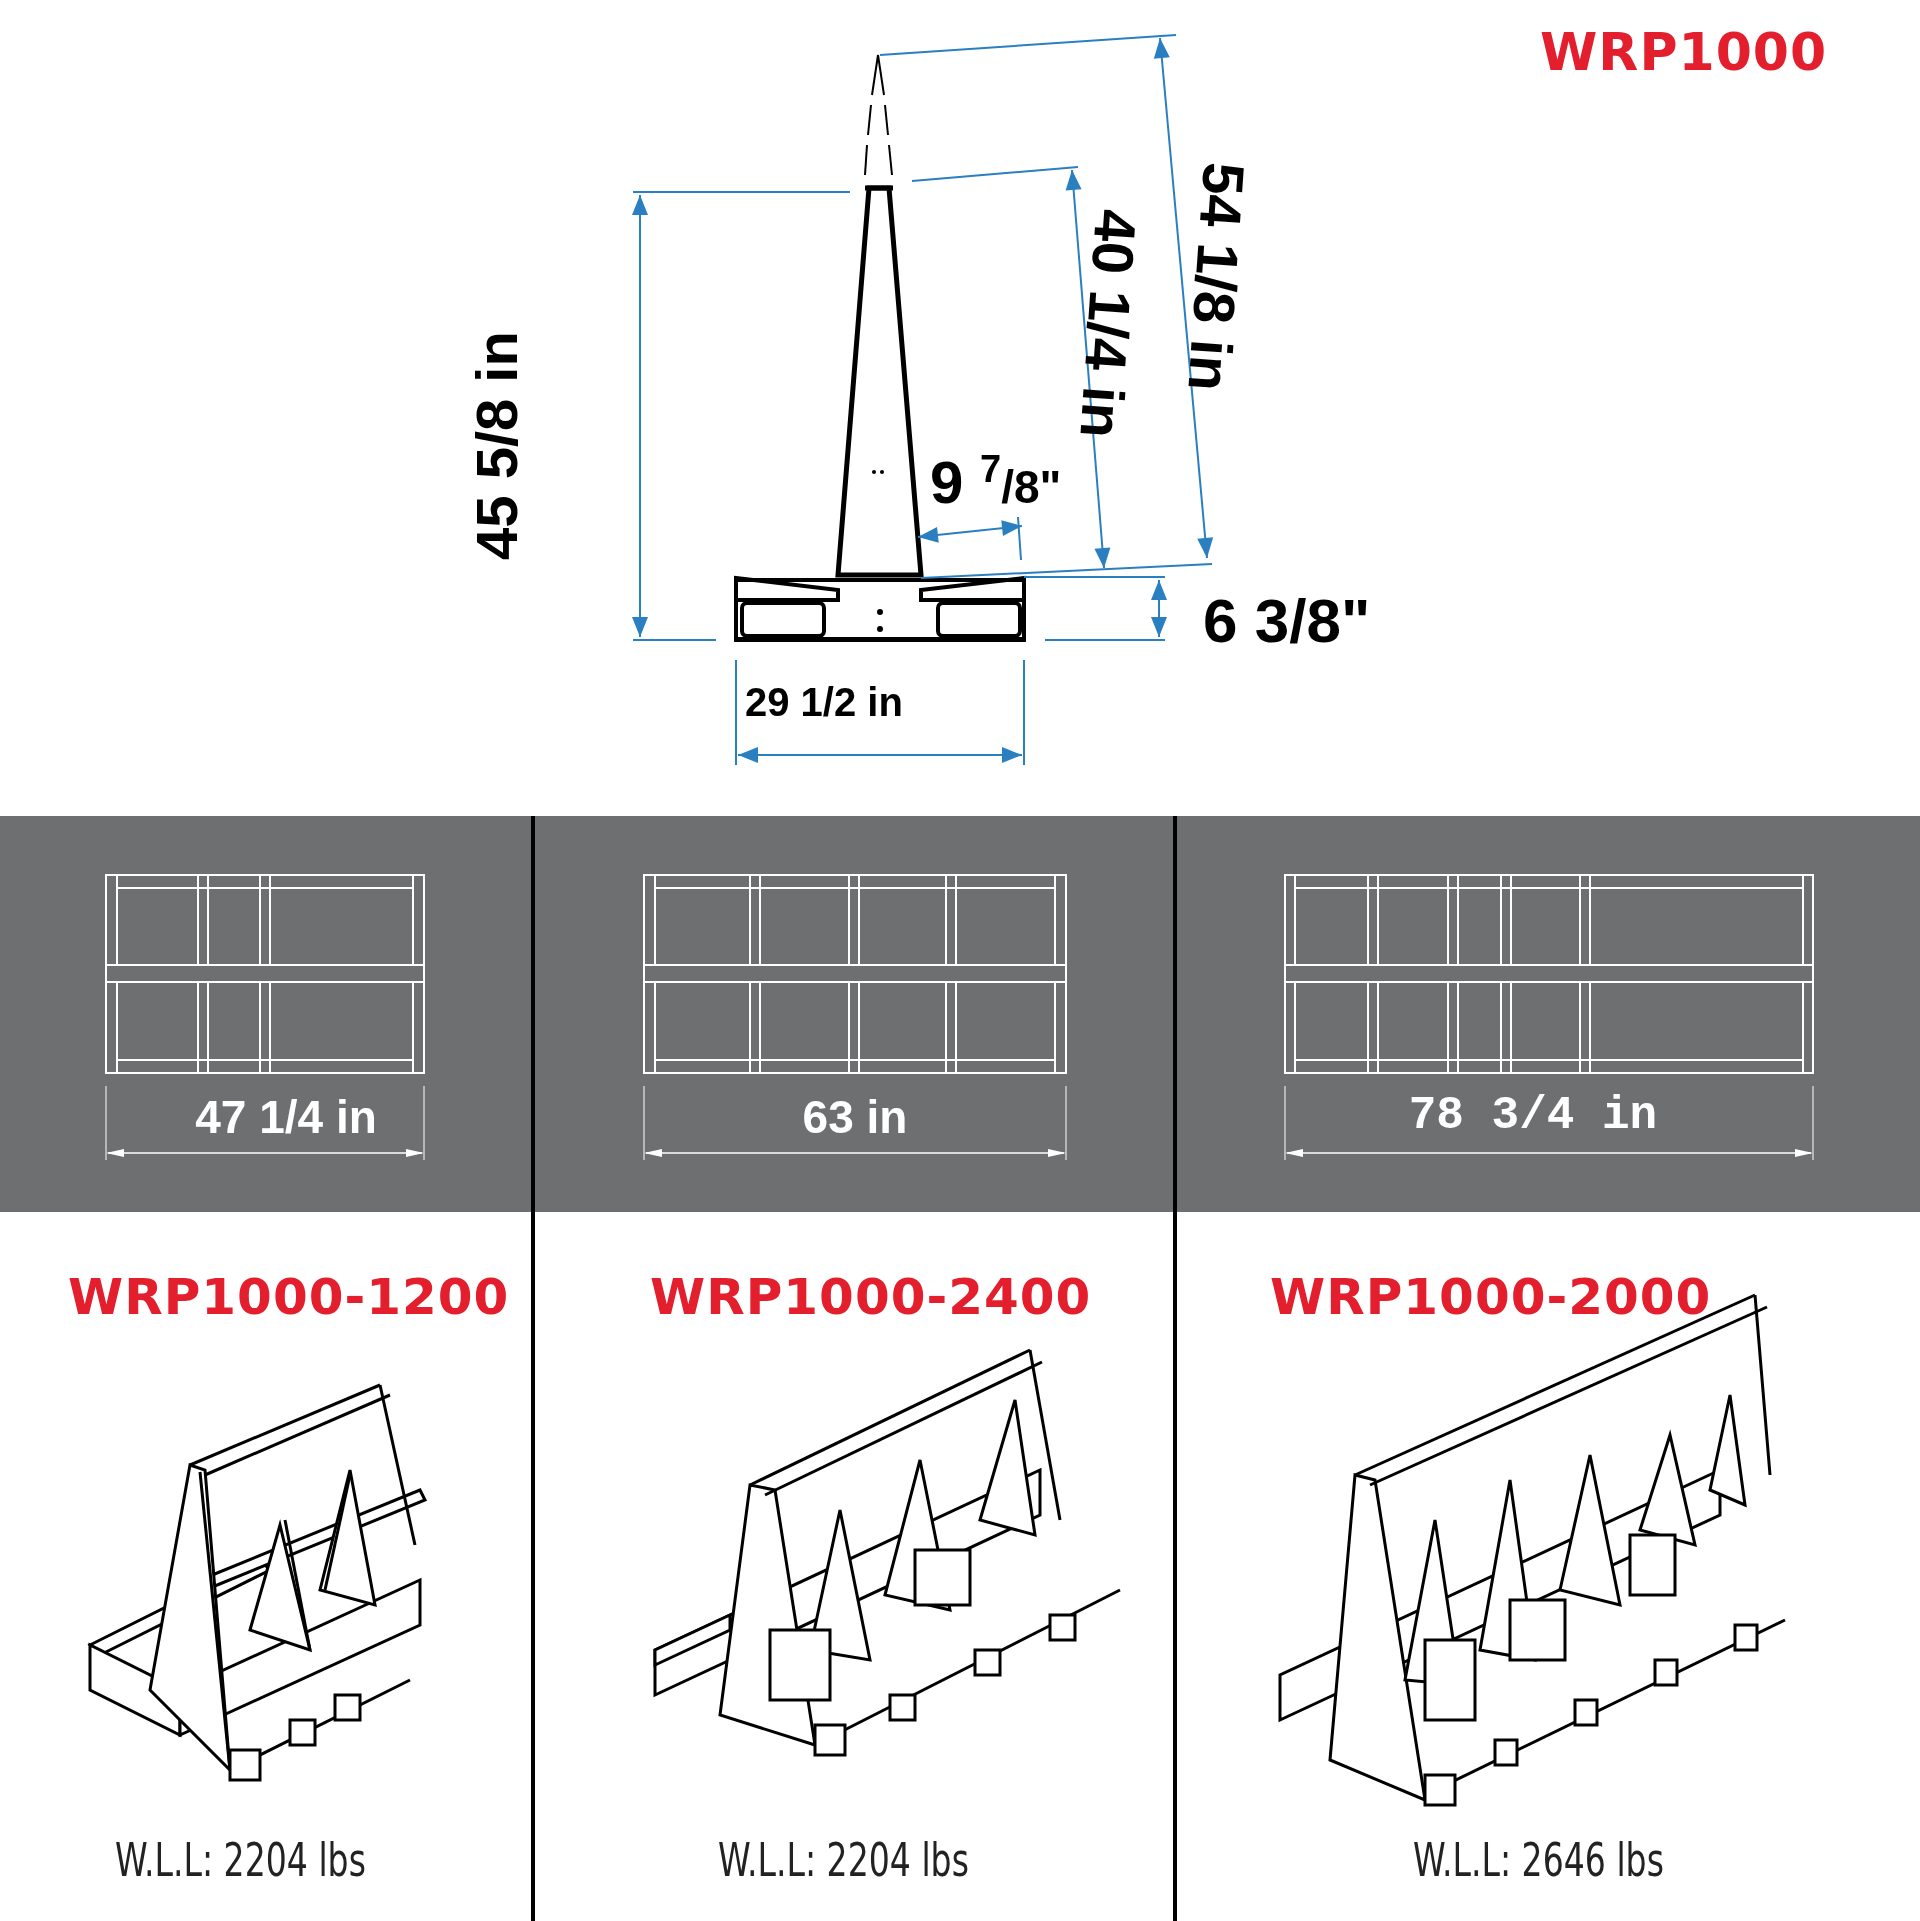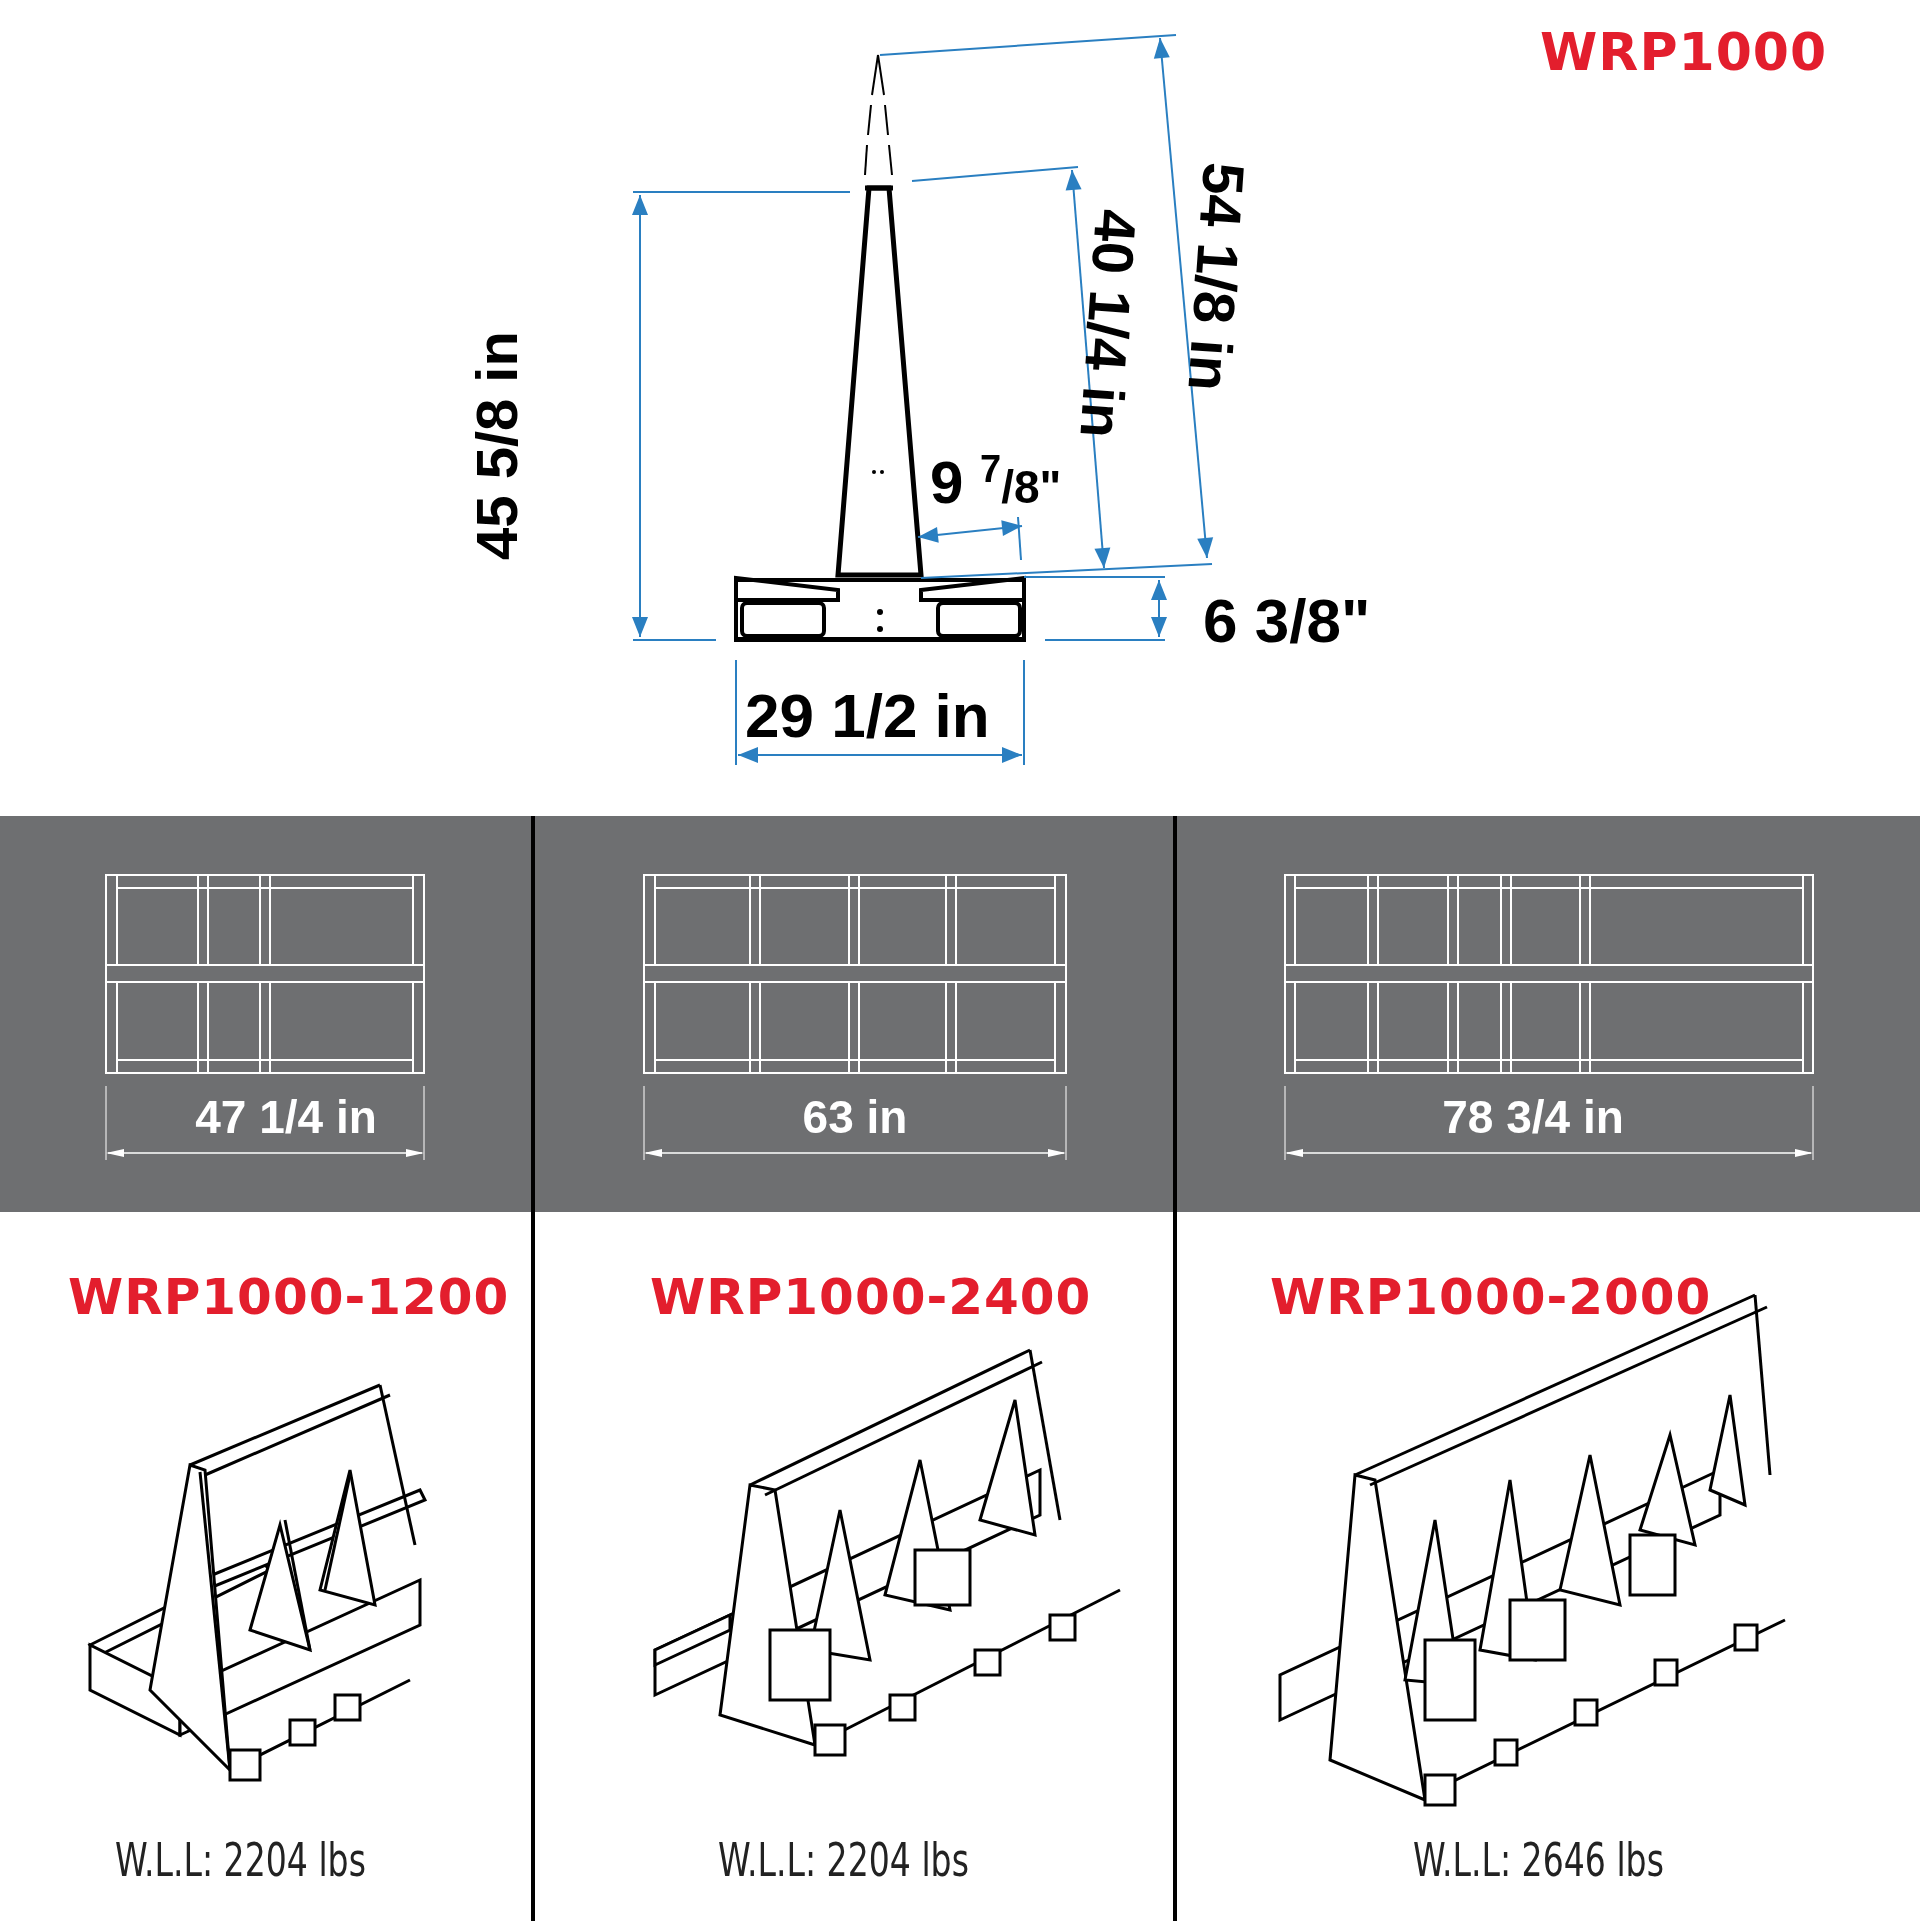--- a/index.html
+++ b/index.html
@@ -81,21 +81,21 @@
 </svg>
 
 <div class="abs dim" style="left:463px;top:560px;font-size:58px;transform:rotate(-90deg);transform-origin:left top;">45 5/8 in</div>
 <div class="abs dim" style="left:1258px;top:165px;font-size:58px;transform:rotate(94deg);transform-origin:left top;">54 1/8 in</div>
 <div class="abs dim" style="left:1150px;top:212px;font-size:58px;transform:rotate(94deg);transform-origin:left top;">40 1/4 in</div>
 <div class="abs dim" style="left:930px;top:448px;font-size:60px;">
   <span>9</span>
   <sup style="font-size:38px;">7</sup><span style="font-size:46px;">/8"</span>
 </div>
 <div class="abs dim" style="left:1203px;top:585px;font-size:62px;">6 3/8"</div>
-<div class="abs dim" style="left:745px;top:680px;font-size:62px;">29 1/2 in</div>
+<div class="abs dim" style="left:745px;top:680px;font-size:40px;">29 1/2 in</div>
 
 <div class="abs band"></div>
 
 <svg width="330" height="300" style="left:100px;top:870px;">
   <g stroke="#fff" stroke-width="2" fill="none">
     <rect x="6" y="5" width="318" height="198"></rect>
     <line x1="6" y1="95" x2="324" y2="95"></line>
       <line x1="6" y1="112" x2="324" y2="112"></line>
     <line x1="17" y1="5" x2="17" y2="95"></line>
       <line x1="17" y1="112" x2="17" y2="203"></line>
@@ -176,21 +176,21 @@
     <line x1="300" y1="5" x2="300" y2="95"></line>
       <line x1="310" y1="5" x2="310" y2="95"></line>
     <line x1="300" y1="112" x2="300" y2="203"></line>
       <line x1="310" y1="112" x2="310" y2="203"></line>
     <line x1="5" y1="216" x2="5" y2="290" stroke-width="1"></line>
       <line x1="533" y1="216" x2="533" y2="290" stroke-width="1"></line>
     <line x1="7" y1="283" x2="531" y2="283" stroke-width="1.5"></line>
   </g>
   <path d="M5,283 l18,-4 v8 z M533,283 l-18,-4 v8 z" fill="#fff"></path>
 </svg>
-<div class="abs plan-label" style="left:1285px;top:1090px;width:496px;">78 3/4 in</div>
+<div class="abs plan-label" style="left:1285px;top:1090px;width:496px;font-family:Liberation Mono, monospace;">78 3/4 in</div>
 
 <div class="abs divider" style="left:531px;top:816px;height:1105px;"></div>
 <div class="abs divider" style="left:1173px;top:816px;height:1105px;"></div>
 
 <div class="abs variant-title" style="left:48px;top:1268px;color:#e31e2d;margin-left:20px;">WRP1000-1200</div>
 <div class="abs variant-title" style="left:650px;top:1268px;color:#e31e2d;">WRP1000-2400</div>
 <div class="abs variant-title" style="left:1270px;top:1268px;color:#e31e2d;">WRP1000-2000</div>
 
 <svg width="400" height="400" style="left:80px;top:1390px;">
   <g stroke="#000" stroke-width="3" fill="#fff">

